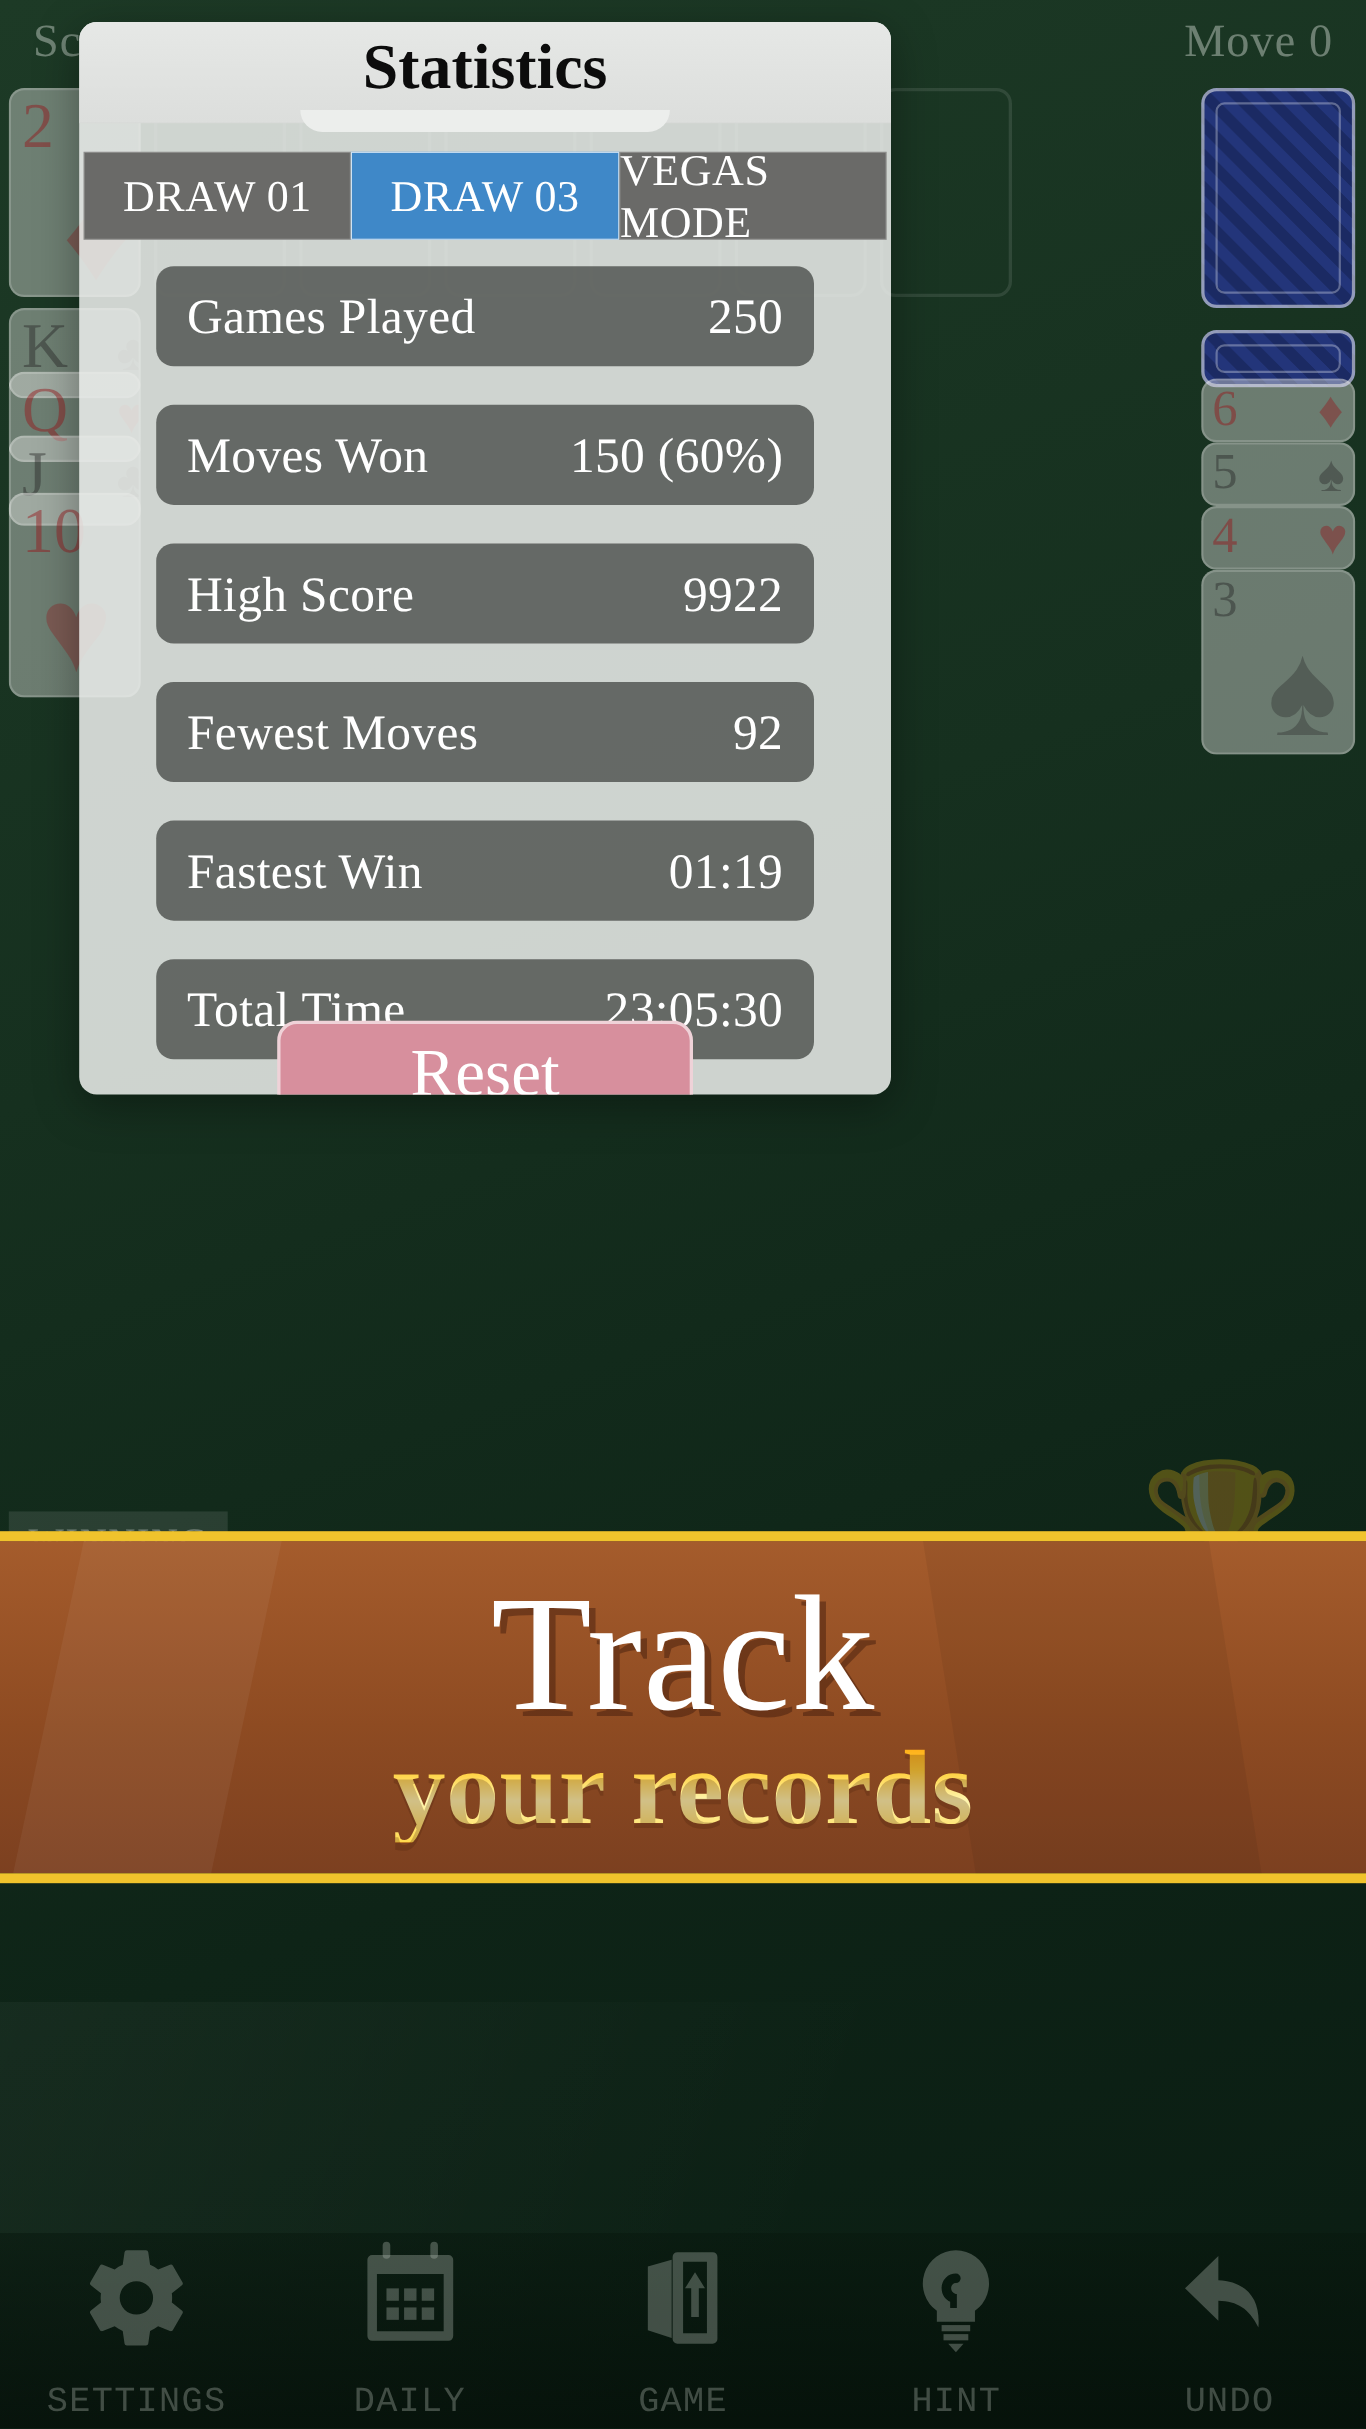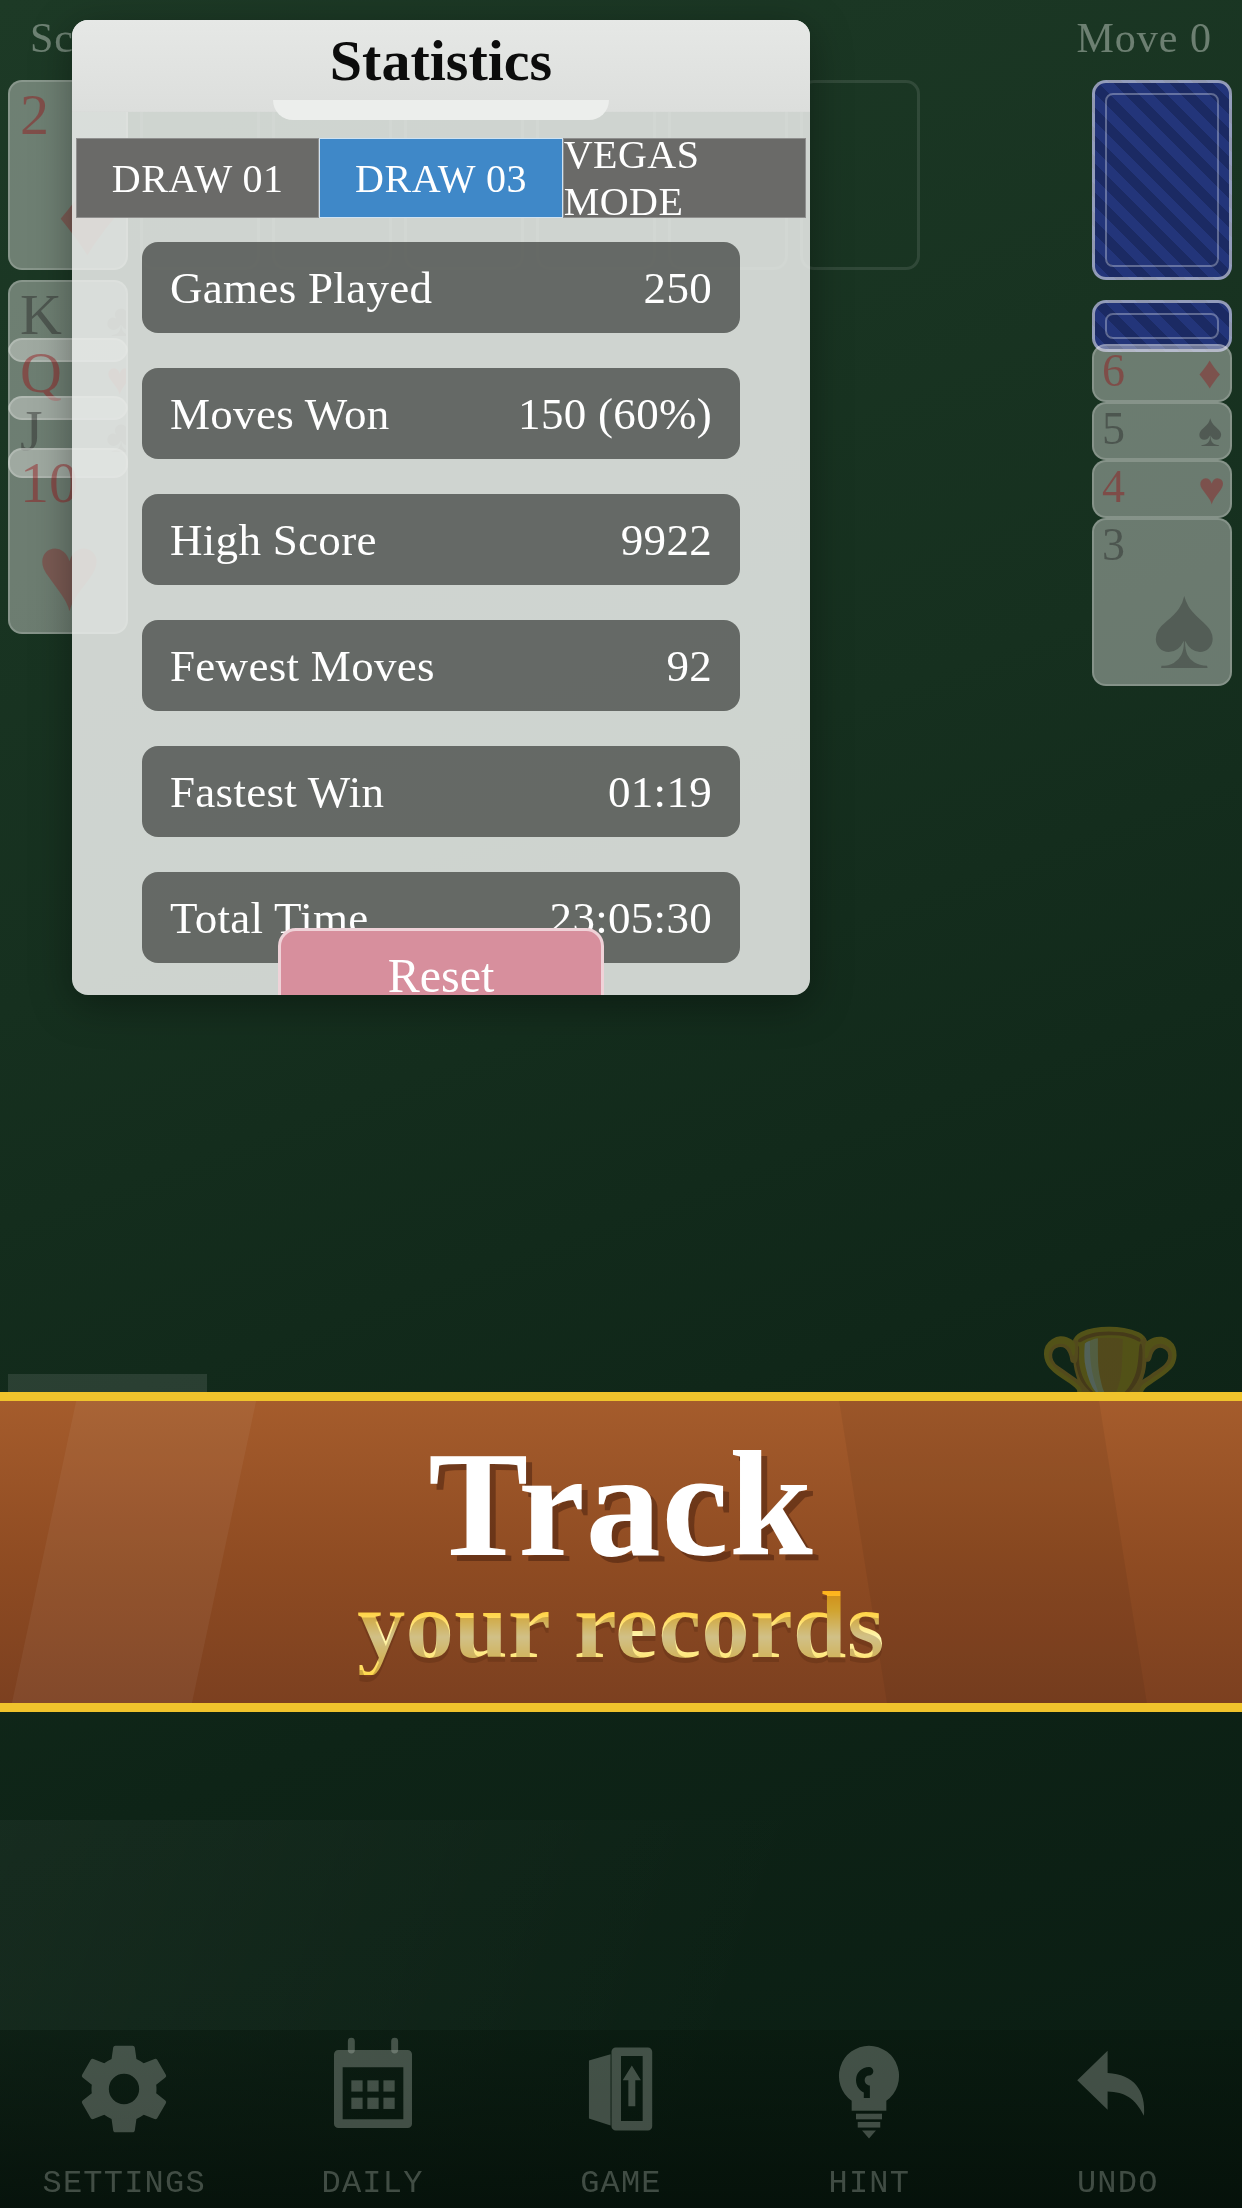--- a/index.html
+++ b/index.html
@@ -123,21 +123,21 @@
     content: ""; position: absolute; right: 10%; top: -60px; width: 260px; height: 460px;
     background: rgba(0,0,0,0.06); transform: skewX(9deg);
   }
   .banner-inner {
     position: relative; z-index: 2;
     height: 100%;
     display: flex; flex-direction: column; align-items: center; justify-content: center;
   }
   .banner-line1 {
     font-family: "Liberation Serif", serif;
-    font-weight: bold;
+    font-weight: normal;
     font-size: 150px; line-height: 1.0;
     color: #ffffff;
     text-shadow: 6px 6px 0 rgba(60,25,10,0.45);
     letter-spacing: 1px;
   }
   .banner-line2 {
     font-family: "Liberation Serif", serif;
     font-weight: bold;
     font-size: 96px; line-height: 1.05;
     margin-top: -4px;
@@ -200,26 +200,26 @@
     display: flex; align-items: center; justify-content: space-between;
     padding: 0 28px;
     color: #ffffff;
     font-size: 45px;
   }
   .statrow .k { letter-spacing: 0.3px; }
   .statrow .v { letter-spacing: 0.3px; }
 
   .reset-btn {
     position: absolute; left: 50%; transform: translateX(-50%);
-    top: 908px; width: 326px; height: 95px;
+    top: 908px; width: 378px; height: 95px;
     background: #d78f9d;
     border: 3px solid #efd2d8;
     border-radius: 18px;
     color: #ffffff;
-    font-size: 48px;
+    font-size: 61px;
     display: flex; align-items: center; justify-content: center;
   }
 
   .modal-scrim {
     position: absolute; inset: 0;
     background: rgba(200,205,200,0.0);
     pointer-events: none;
   }
 </style>
 </head>

